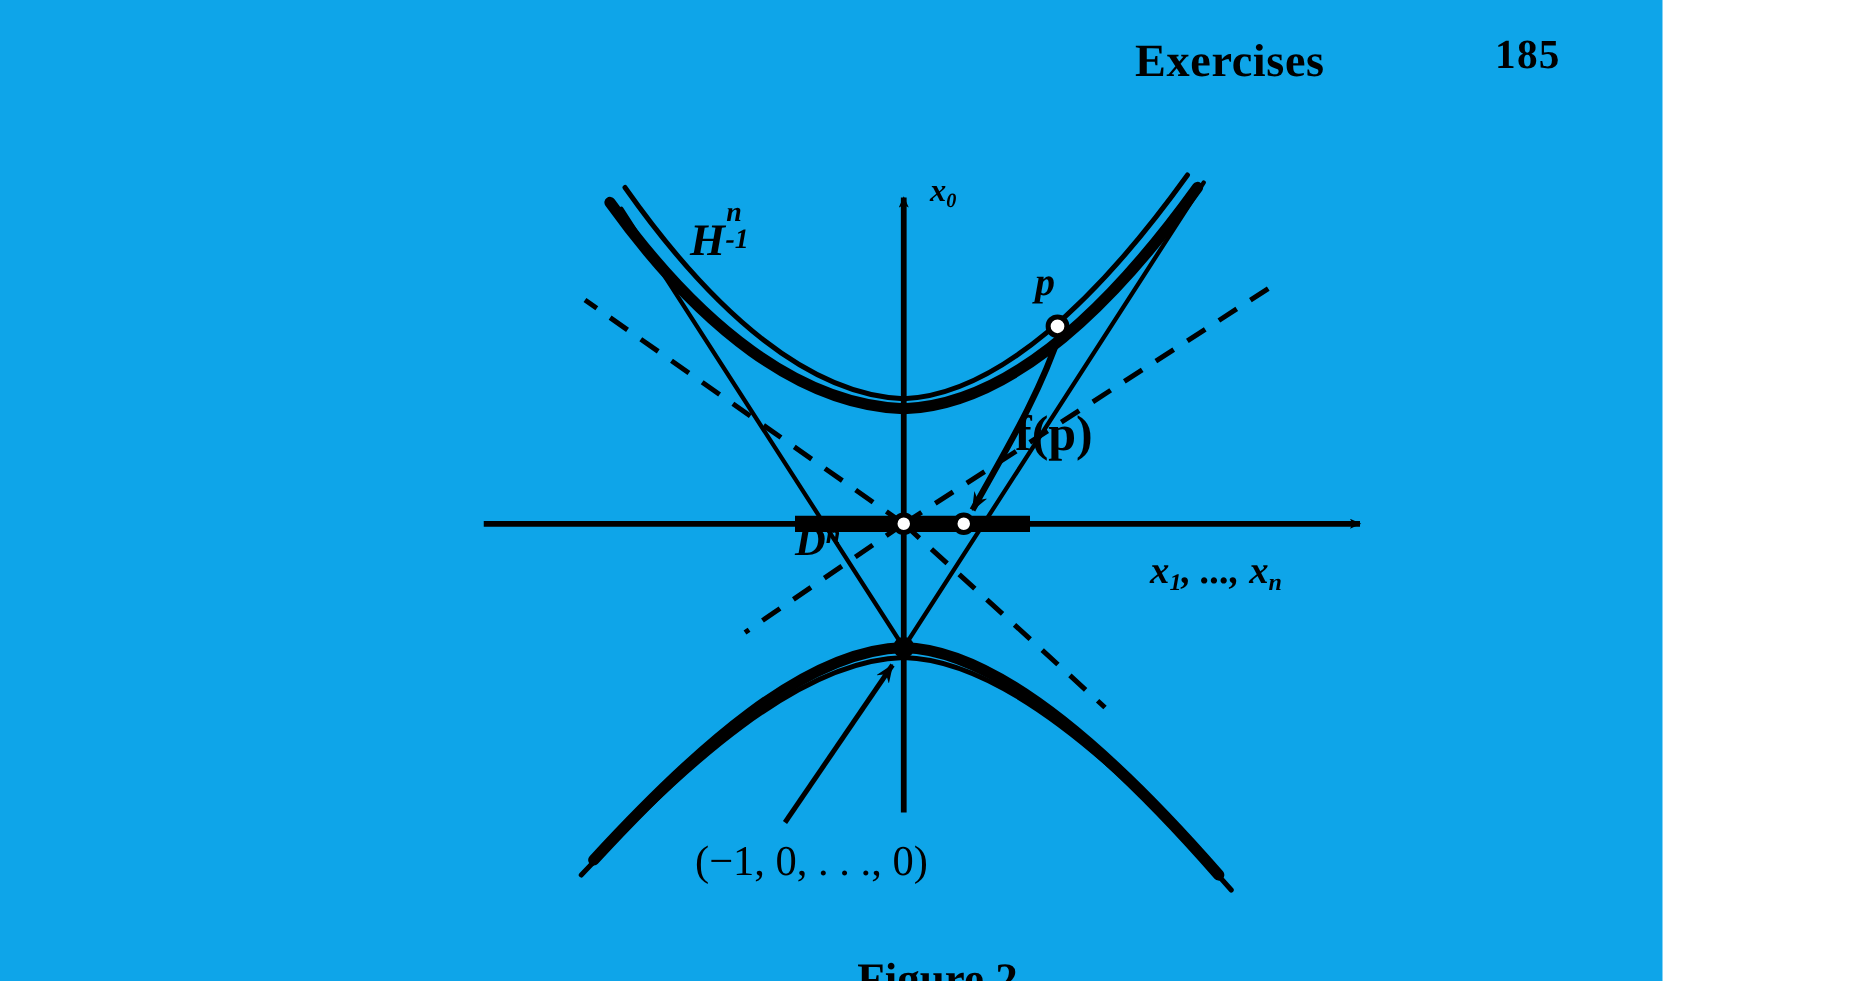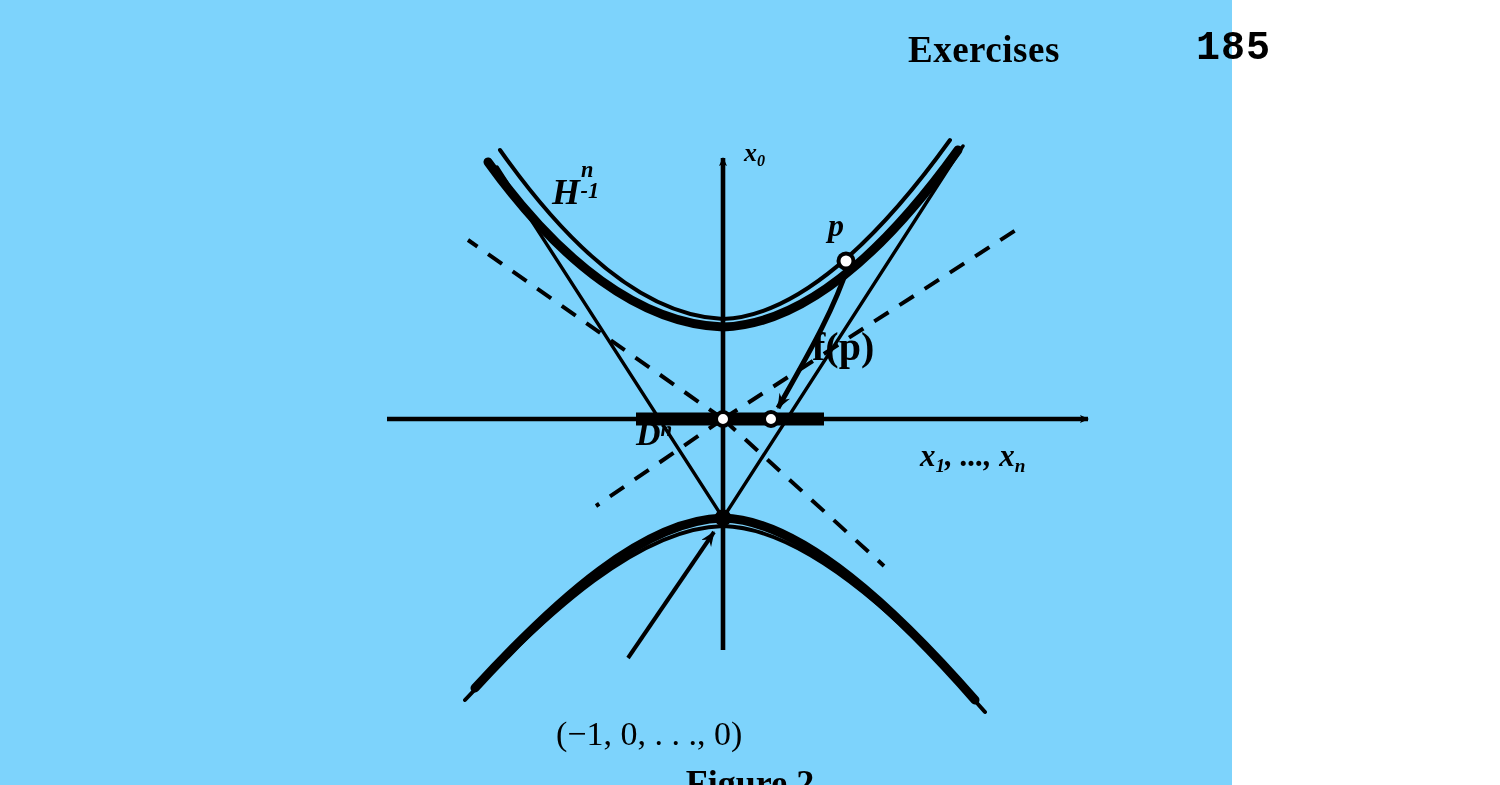--- a/index.html
+++ b/index.html
@@ -10,23 +10,23 @@
   body {
     width: 1500px;
     height: 785px;
     overflow: hidden;
     font-family: "Liberation Serif", serif;
     color: #000000;
     position: relative;
   }
   #page {
     position: relative;
-    width: 1232px;
-    height: 785px;
-    background: #7dd3fc;
+    width: 1330px;
+    height: 785px;
+    background: #0ea5e9;
   }
 
   
   .runhead {
     position: absolute;
     top: 28px;
     left: 0;
     width: 1500px;
     height: 60px;
   }
@@ -37,23 +37,23 @@
     font-size: 37px;
     font-weight: bold;
     font-family: "Liberation Serif", serif;
     letter-spacing: 0.5px;
     white-space: nowrap;
   }
   .runhead-page {
     position: absolute;
     left: 1196px;
     top: -2px;
-    font-size: 40px;
-    font-weight: bold;
-    font-family: Liberation Mono, monospace;
+    font-size: 33px;
+    font-weight: bold;
+    font-family: Liberation Serif, serif;
     letter-spacing: 1px;
     white-space: nowrap;
   }
 
   
   #figure-area {
     position: absolute;
     left: 0;
     top: 0;
     width: 1500px;
@@ -94,21 +94,20 @@
   #label-H       { left: 552px; top: 168px; font-size: 36px; }
   #label-D       { left: 636px; top: 377px; font-size: 34px; margin-top: 40px; }
   #label-p       { left: 828px; top: 209px; font-size: 32px; }
   #label-fp      { left: 812px; top: 327px; font-size: 40px; font-style: normal; }
   #label-origin  {
     left: 556px; top: 673px;
     font-size: 34px;
     font-style: normal;
     font-weight: normal;
     font-family: "Liberation Serif", serif;
-    margin-top: 44px;
   }
 
   
   .hstack {
     display: inline-block;
     position: relative;
     width: 0.72em;
     height: 1em;
     vertical-align: baseline;
   }

